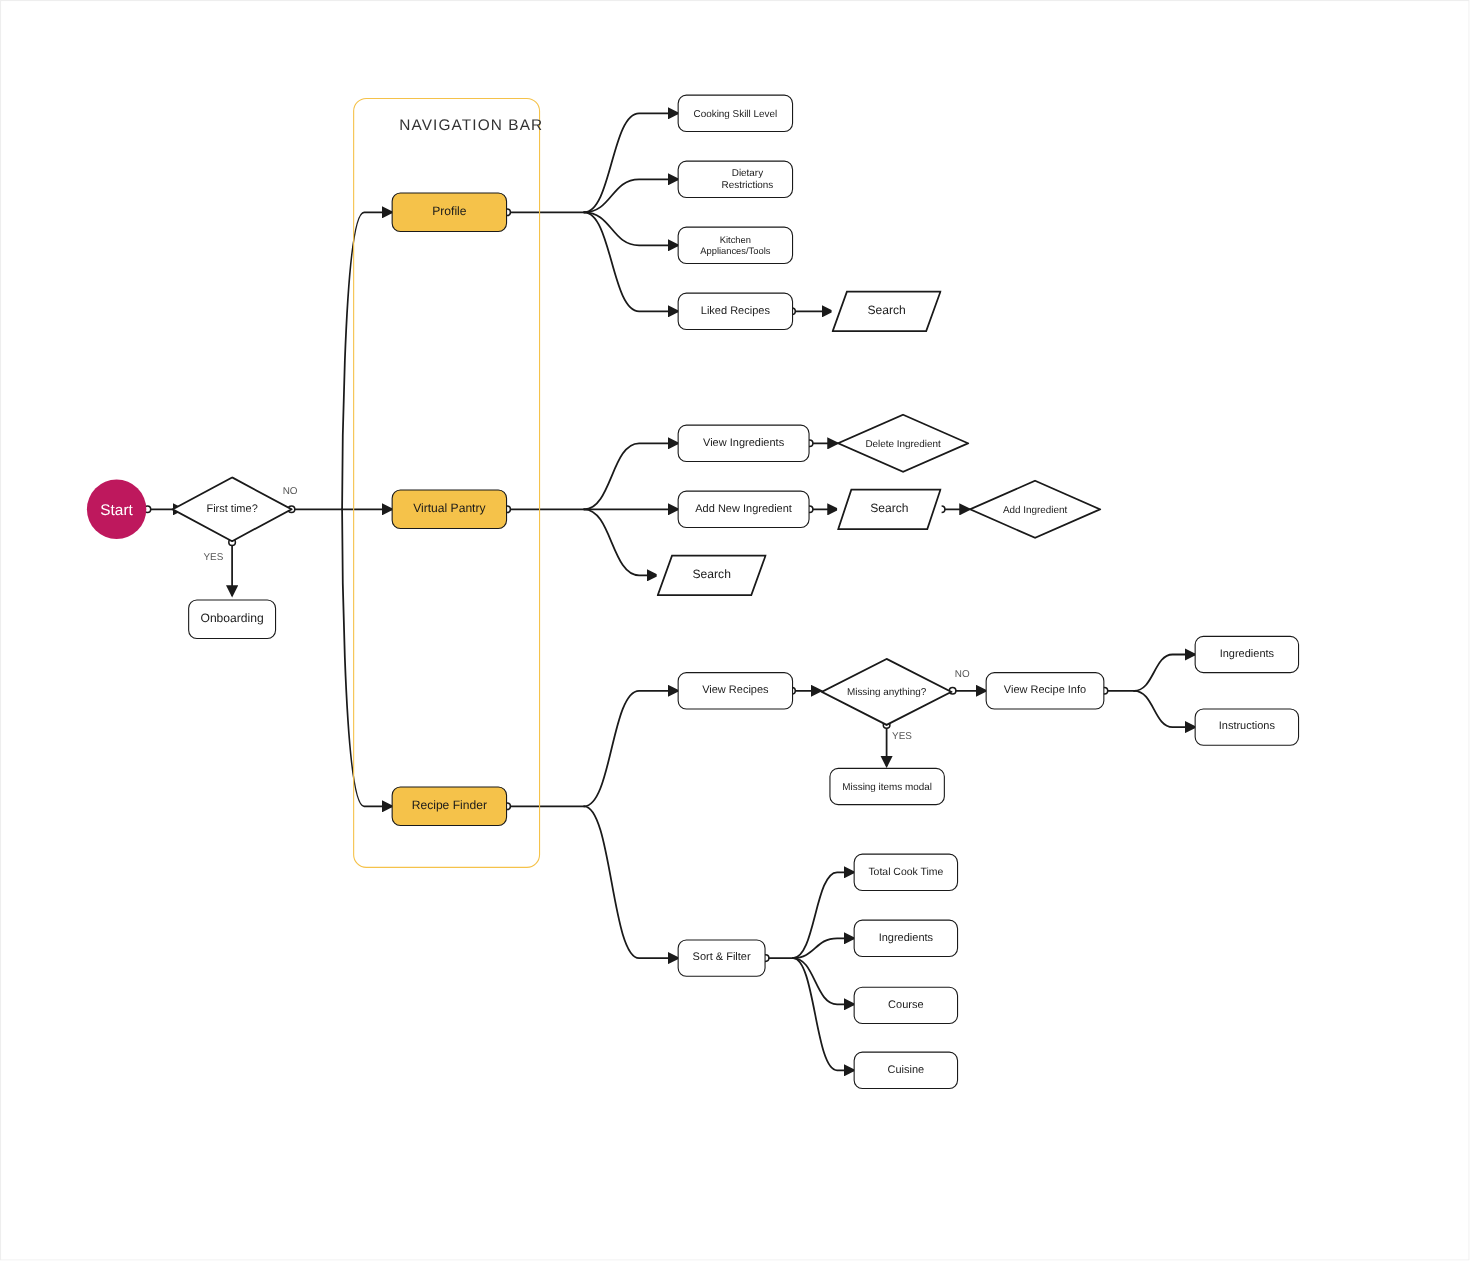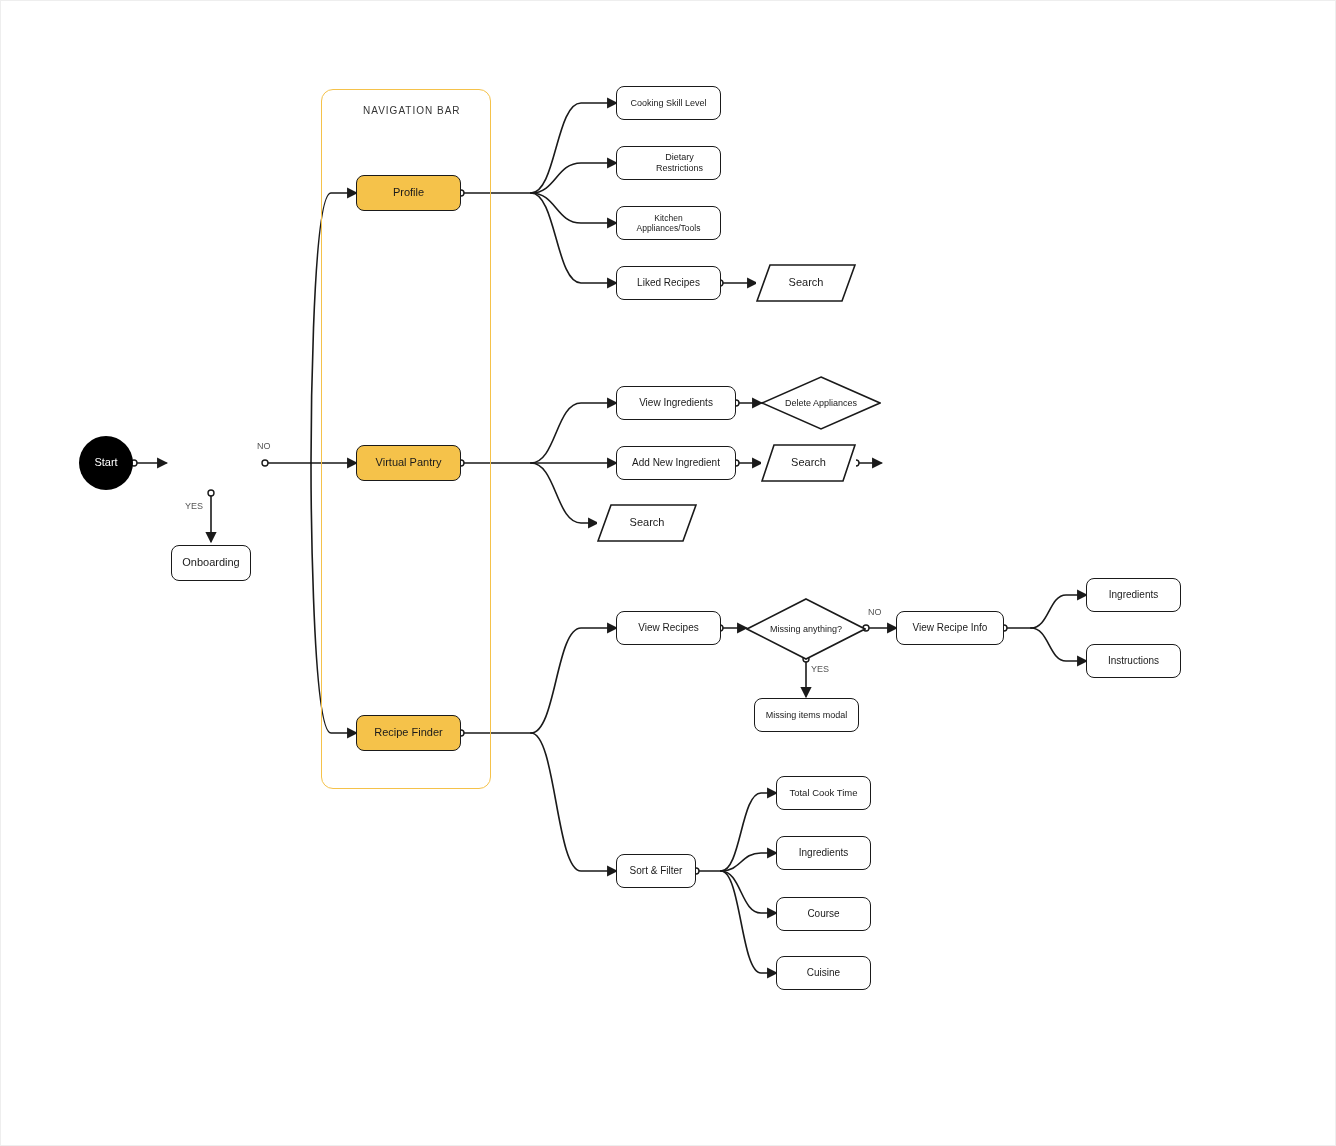--- a/index.html
+++ b/index.html
@@ -34,23 +34,23 @@
     display: flex;
     align-items: center;
     justify-content: center;
     text-align: center;
     box-sizing: border-box;
   }
   
   .node.start {
     width: 54px; height: 54px;
     border-radius: 50%;
-    background: #000000;
+    background: #be185d;
     color: #fff;
-    font-size: 11px;
+    font-size: 14px;
   }
   
   .node.decision {
     width: 120px; height: 60px;
   }
   .node.decision svg.shape {
     position: absolute;
     left: 0; top: 0;
     width: 100%; height: 100%;
   }
@@ -105,21 +105,21 @@
   
   
   .group-box {
     position: absolute;
     border: 1.5px solid #f5c24a;
     border-radius: 12px;
     box-sizing: border-box;
   }
   .group-title {
     position: absolute;
-    font-size: 10px;
+    font-size: 14px;
     letter-spacing: 1px;
     color: #333;
   }
   
   .edge-label {
     position: absolute;
     font-size: 9px;
     color: #555;
     background: transparent;
   }
@@ -200,20 +200,26 @@
     <path class="link" d="M 720 870 C 740 870 740 792 760 792 H 775" marker-end="url(#arrow)"></path>
     <path class="link" d="M 720 870 C 740 870 740 852 760 852 H 775" marker-end="url(#arrow)"></path>
     <path class="link" d="M 720 870 C 740 870 740 912 760 912 H 775" marker-end="url(#arrow)"></path>
     <path class="link" d="M 720 870 C 740 870 740 972 760 972 H 775" marker-end="url(#arrow)"></path>
   </svg>
 
   <div class="node start" style="left:78px; top:435px;">
     <span>Start</span>
   </div>
 
+  <div class="node decision" style="left:155px; top:432px; width:110px; height:60px;">
+    <svg class="shape" viewBox="0 0 110 60" preserveAspectRatio="none">
+      <polygon points="55,1 109,30 55,59 1,30" fill="#fff" stroke="#1a1a1a" stroke-width="1.6"></polygon>
+    </svg>
+    <span class="lbl">First time?</span>
+  </div>
 
   <div class="edge-label" style="left:256px; top:440px;">NO</div>
   <div class="edge-label" style="left:184px; top:500px;">YES</div>
 
   <div class="node rect" style="left:170px; top:544px; width:80px; height:36px;">
     <span>Onboarding</span>
   </div>
 
   <div class="group-box" style="left:320px; top:88px; width:170px; height:700px;"></div>
   <div class="group-title" style="left:362px; top:104px;">NAVIGATION BAR</div>
@@ -261,30 +267,36 @@
     <svg class="shape" viewBox="0 0 100 38" preserveAspectRatio="none">
       <polygon points="14,1 99,1 86,37 1,37" fill="#fff" stroke="#1a1a1a" stroke-width="1.6"></polygon>
     </svg>
     <span class="lbl">Search</span>
   </div>
 
   <div class="node decision" style="left:760px; top:375px; width:120px; height:54px;">
     <svg class="shape" viewBox="0 0 120 54" preserveAspectRatio="none">
       <polygon points="60,1 119,27 60,53 1,27" fill="#fff" stroke="#1a1a1a" stroke-width="1.6"></polygon>
     </svg>
-    <span class="lbl" style="font-size:9px;">Delete Appliances</span>
+    <span class="lbl" style="font-size:9px;">Delete Ingredient</span>
   </div>
 
   <div class="node io" style="left:760px; top:443px; width:95px; height:38px;">
     <svg class="shape" viewBox="0 0 95 38" preserveAspectRatio="none">
       <polygon points="13,1 94,1 82,37 1,37" fill="#fff" stroke="#1a1a1a" stroke-width="1.6"></polygon>
     </svg>
     <span class="lbl">Search</span>
   </div>
 
+  <div class="node decision" style="left:880px; top:435px; width:120px; height:54px;">
+    <svg class="shape" viewBox="0 0 120 54" preserveAspectRatio="none">
+      <polygon points="60,1 119,27 60,53 1,27" fill="#fff" stroke="#1a1a1a" stroke-width="1.6"></polygon>
+    </svg>
+    <span class="lbl" style="font-size:9px;">Add Ingredient</span>
+  </div>
 
   <div class="node rect" style="left:615px; top:610px; width:105px; height:34px; font-size:10px;">
     <span>View Recipes</span>
   </div>
 
   <div class="node decision" style="left:745px; top:597px; width:120px; height:62px;">
     <svg class="shape" viewBox="0 0 120 62" preserveAspectRatio="none">
       <polygon points="60,1 119,31 60,61 1,31" fill="#fff" stroke="#1a1a1a" stroke-width="1.6"></polygon>
     </svg>
     <span class="lbl" style="font-size:9px;">Missing anything?</span>

